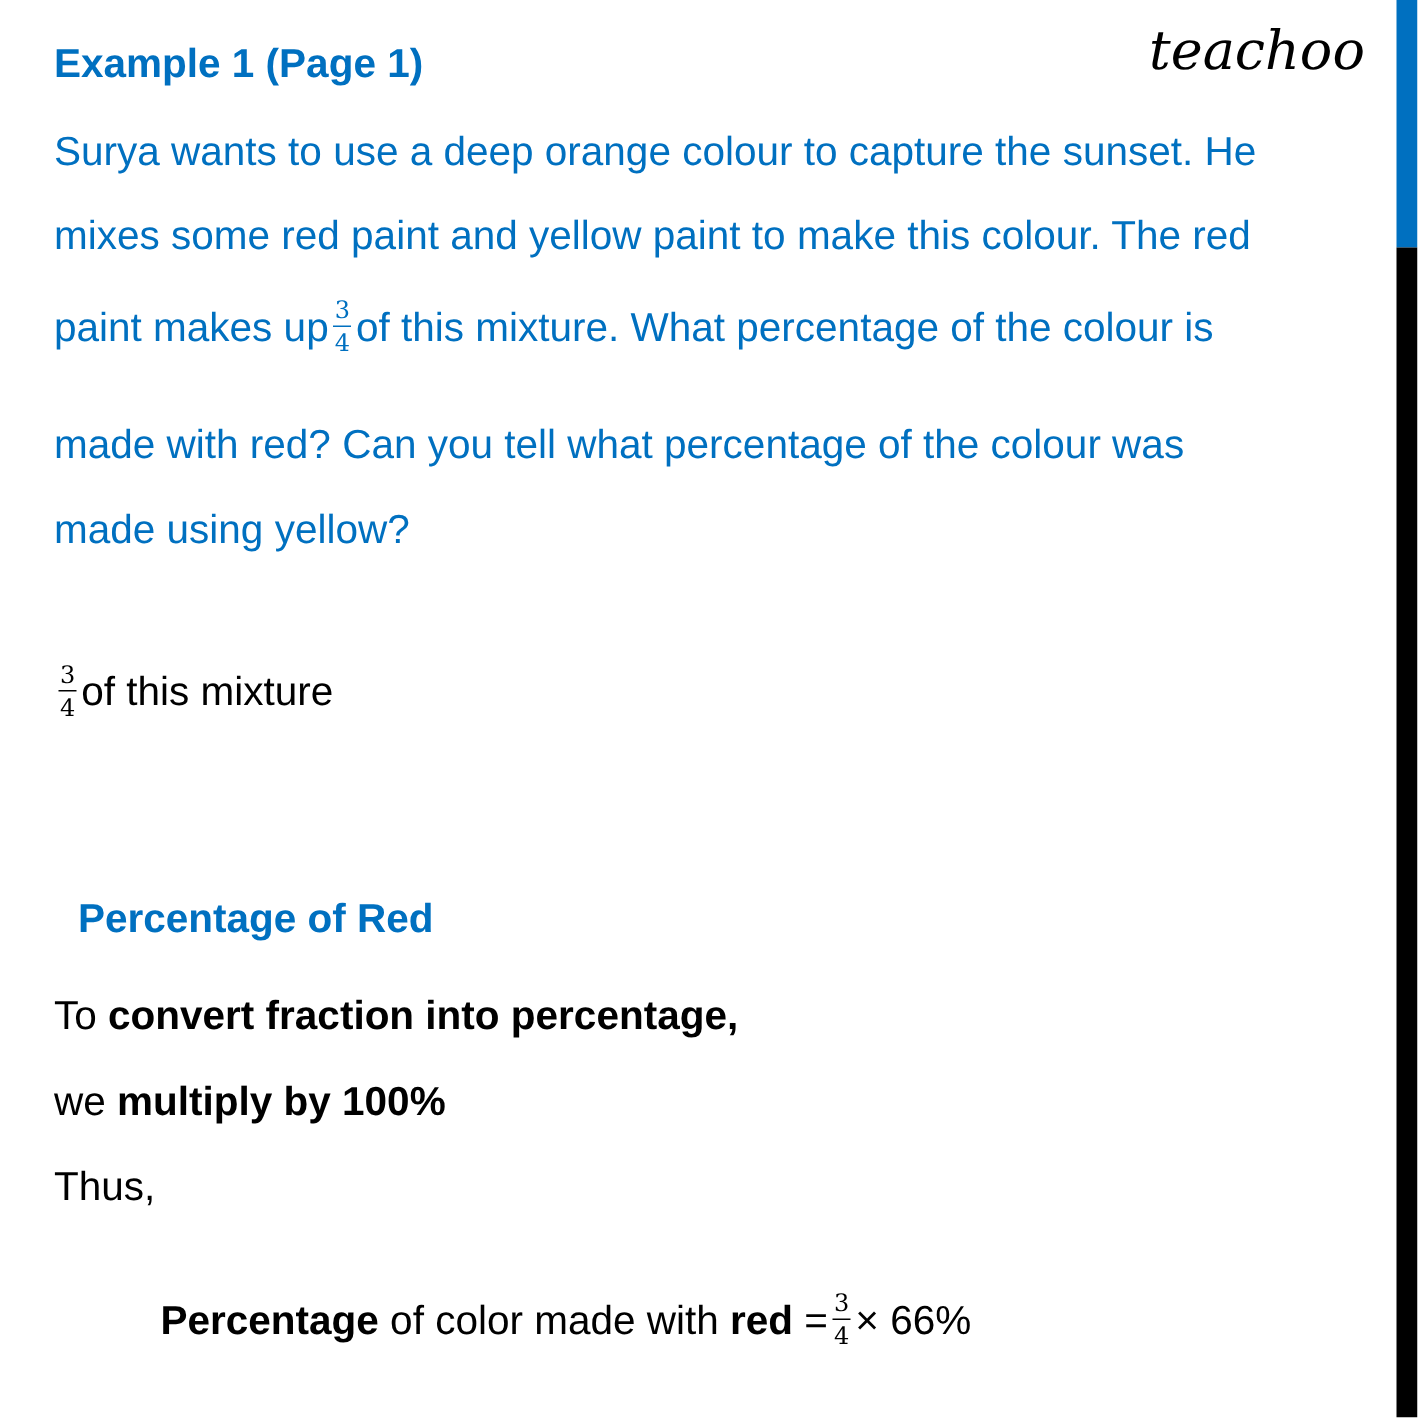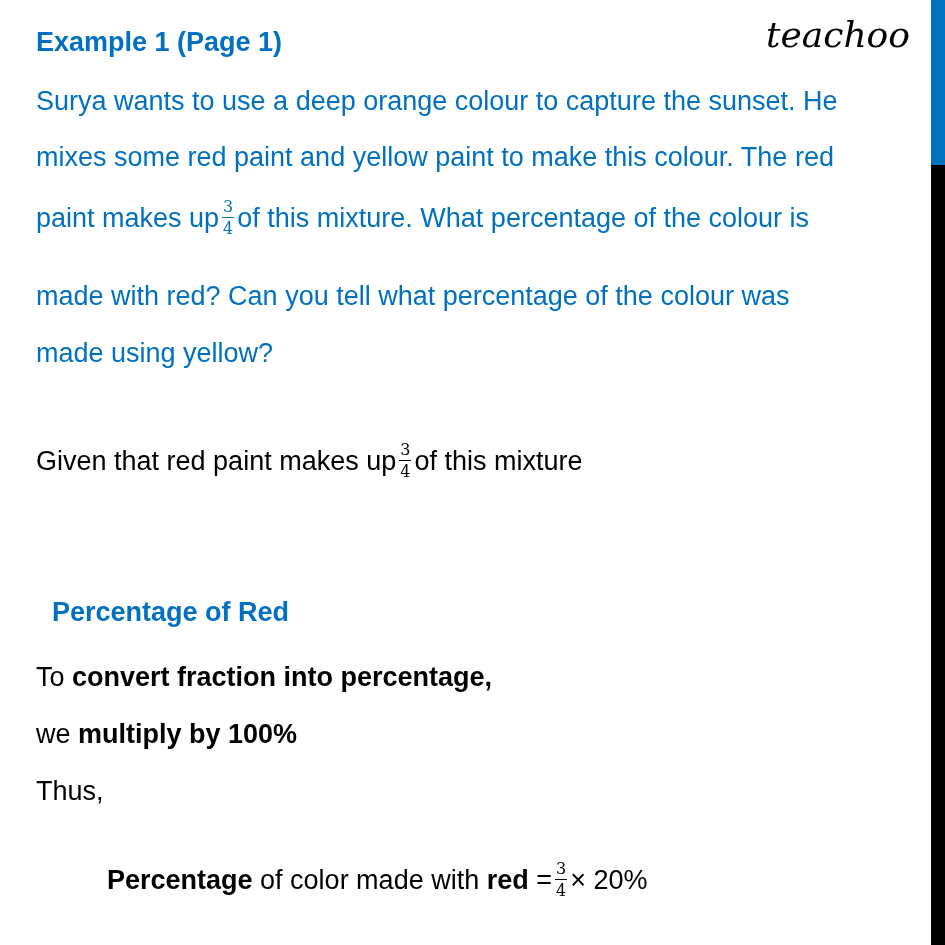--- a/index.html
+++ b/index.html
@@ -33,34 +33,34 @@
 <div class="line blue" style="top:200px;">
   <span>paint makes up</span><span class="frac">
       <span class="num">3</span>
       <span class="den">4</span>
     </span><span>of this mixture. What percentage of the colour is</span>
 </div>
 <div class="line blue" style="top:281px;text-align:right;">made with red? Can you tell what percentage of the colour was</div>
 <div class="line blue" style="top:338px;">made using yellow?</div>
 
 <div class="line black" style="top:443px;">
-  <span>Given that red paint makes up</span><span class="frac">
+  <span class="frac">
       <span class="num">3</span>
       <span class="den">4</span>
     </span><span>of this mixture</span>
 </div>
 
 <div class="line blue b" style="top:597px;margin-left:16px;">Percentage of Red</div>
 
 <div class="line black" style="top:662px;">
   <span>To </span><span class="b">convert fraction into percentage,</span>
 </div>
 <div class="line black" style="top:719px;">
   <span>we </span><span class="b">multiply by 100%</span>
 </div>
 <div class="line black" style="top:776px;">Thus,</div>
 
 <div class="line black" style="top:862px; left:107px;">
   <span class="b">Percentage</span><span> of color made with </span><span class="b">red</span><span> =</span><span class="frac">
       <span class="num">3</span>
       <span class="den">4</span>
-    </span><span>× 20%</span>
+    </span><span>× 66%</span>
 </div>
 
 </body></html>

